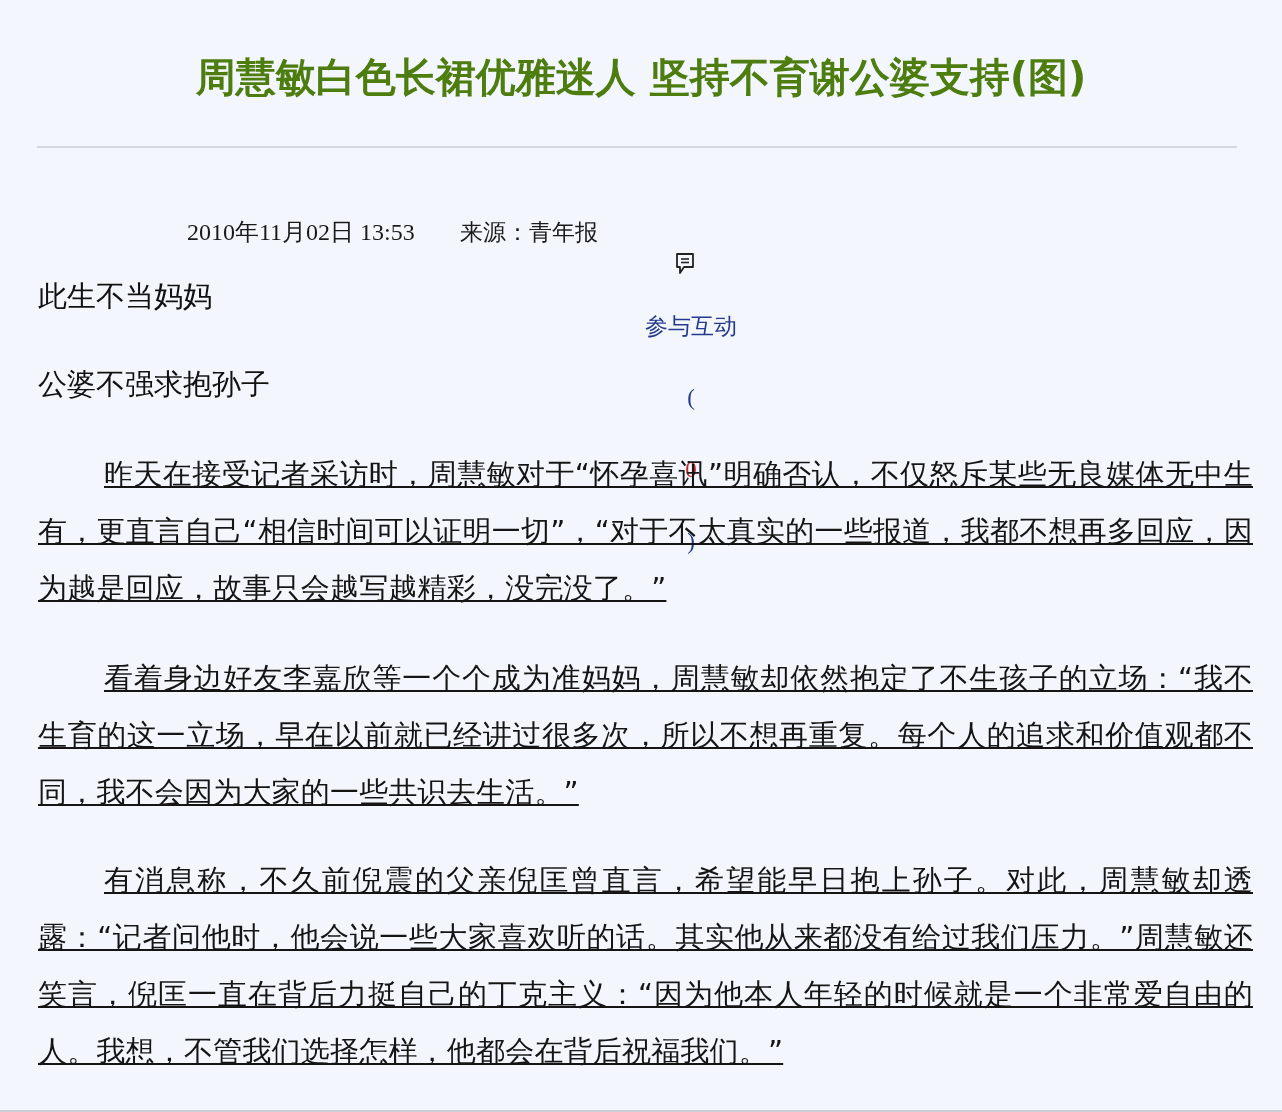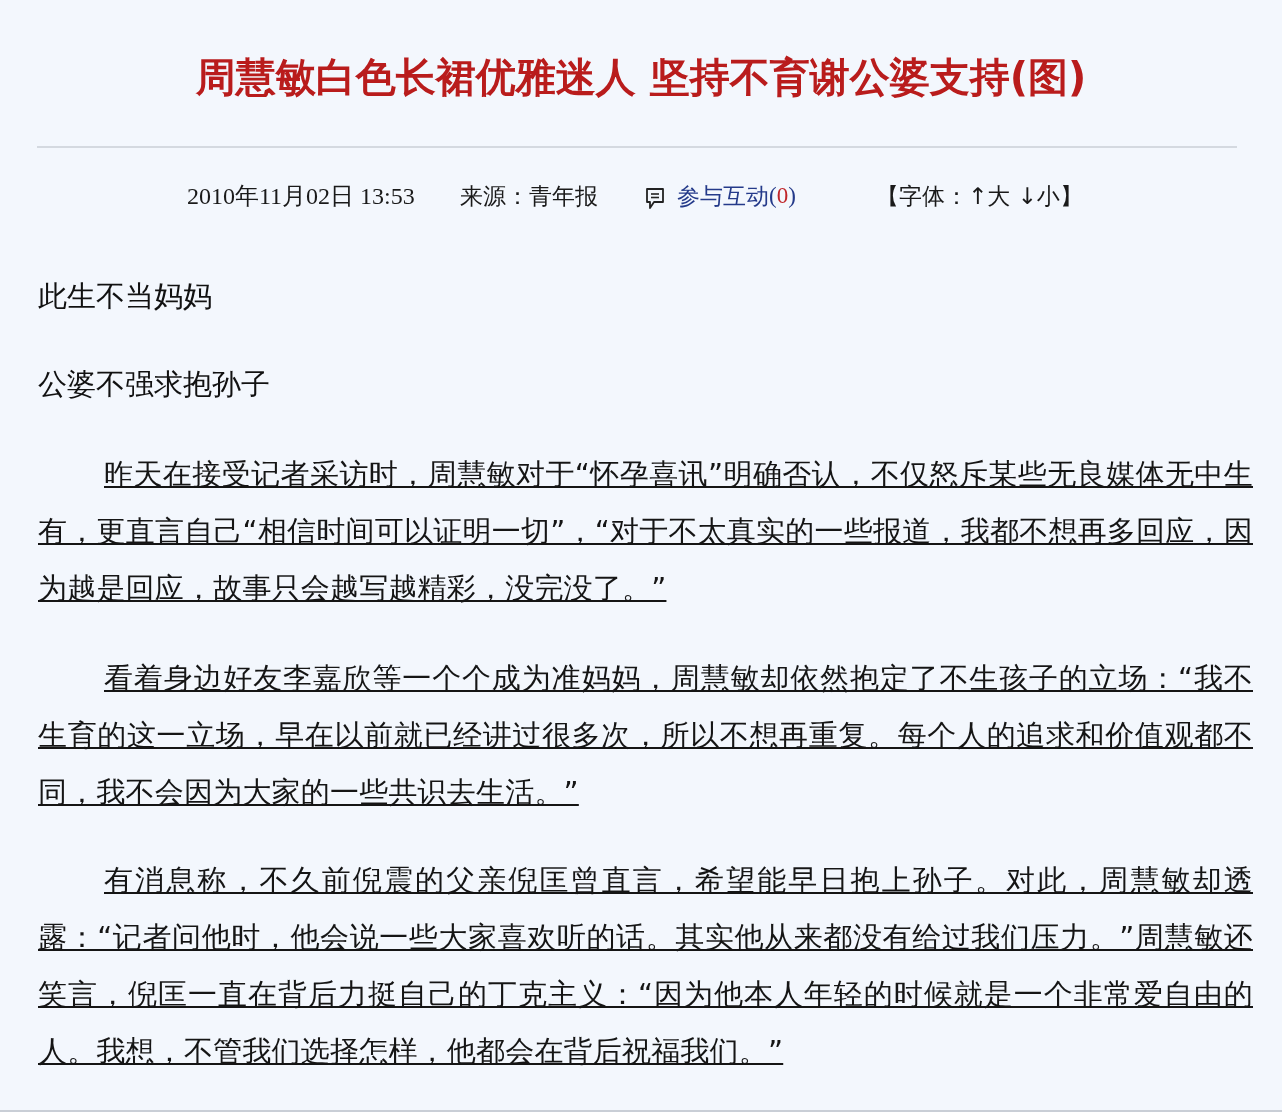--- a/index.html
+++ b/index.html
@@ -25,45 +25,45 @@
   .title {
     position: absolute;
     left: 0;
     top: 52px;
     width: 1282px;
     text-align: center;
     font-size: 40px;
     font-weight: bold;
     line-height: 50px;
     letter-spacing: 0px;
-    color: #b91c1c;
+    color: #4d7c0f;
     margin: 0;
   }
   .divider {
     position: absolute;
     left: 37px;
     top: 146px;
     width: 1200px;
     height: 0;
     border-top: 2px solid #d4d9e0;
   }
   .meta {
     position: absolute;
     top: 178px;
     left: 0;
     width: 1282px;
     height: 36px;
     font-size: 23px;
     line-height: 36px;
     color: #1a1a1a;
   }
-  .meta span { position: absolute; white-space: nowrap; }
+  .meta span { position: absolute; white-space: nowrap; margin-top: 36px; }
   .meta .date { left: 187px; font-family: "Liberation Serif", serif; font-size: 24px; }
   .meta .source { left: 460px; }
-  .meta .comment-wrap { left: 645px; display: flex; align-items: center; }
+  .meta .comment-wrap { left: 645px; display: flex; align-items: center; flex-direction: column; }
   .meta .comment-icon {
     position: relative;
     display: inline-block;
     width: 20px;
     height: 22px;
     margin-right: 12px;
   }
   .meta .comment-link { color: #243a8a; position: static; }
   .meta .count { color: #c0262a; font-family: "Liberation Serif", serif; position: static; }
   .meta .paren { color: #243a8a; font-family: "Liberation Serif", serif; position: static; }
@@ -126,23 +126,20 @@
           <path d="M2 2 H18 V15 H9 L5 21 L5 15 H2 Z" fill="none" stroke="#222" stroke-width="1.8" stroke-linejoin="round"></path>
           <line x1="6" y1="7" x2="14" y2="7" stroke="#222" stroke-width="1.6"></line>
           <line x1="6" y1="10.5" x2="14" y2="10.5" stroke="#222" stroke-width="1.6"></line>
         </svg>
       </span>
       <span class="comment-link">参与互动</span>
         <span class="paren">(</span>
         <span class="count">0</span>
         <span class="paren">)</span>
     </span>
-    <span class="font-ctrl">
-      <span>【字体：</span><span class="fbtn">↑大</span>&nbsp;<span class="fbtn">↓小</span><span>】</span>
-    </span>
   </div>
 
   <h2 class="subhead sub1">此生不当妈妈</h2>
   <h2 class="subhead sub2">公婆不强求抱孙子</h2>
 
   <p class="para p1">昨天在接受记者采访时，周慧敏对于“怀孕喜讯”明确否认，不仅怒斥某些无良媒体无中生有，更直言自己“相信时间可以证明一切”，“对于不太真实的一些报道，我都不想再多回应，因为越是回应，故事只会越写越精彩，没完没了。”</p>
   <p class="para p3">有消息称，不久前倪震的父亲倪匡曾直言，希望能早日抱上孙子。对此，周慧敏却透露：“记者问他时，他会说一些大家喜欢听的话。其实他从来都没有给过我们压力。”周慧敏还笑言，倪匡一直在背后力挺自己的丁克主义：“因为他本人年轻的时候就是一个非常爱自由的人。我想，不管我们选择怎样，他都会在背后祝福我们。”</p>
   <p class="para p2">看着身边好友李嘉欣等一个个成为准妈妈，周慧敏却依然抱定了不生孩子的立场：“我不生育的这一立场，早在以前就已经讲过很多次，所以不想再重复。每个人的追求和价值观都不同，我不会因为大家的一些共识去生活。”</p>
 
   <div class="bottom-line"></div>

